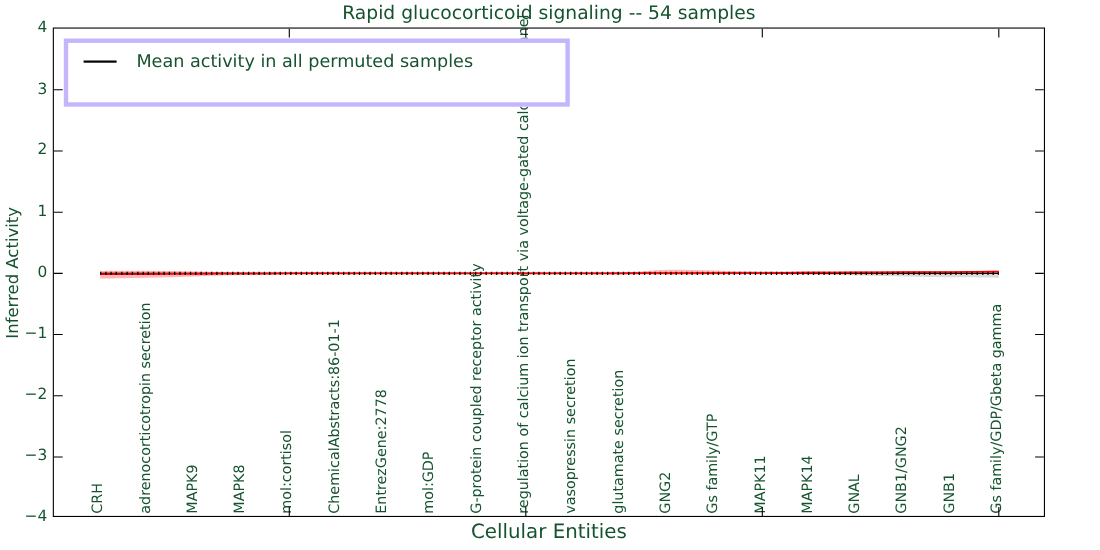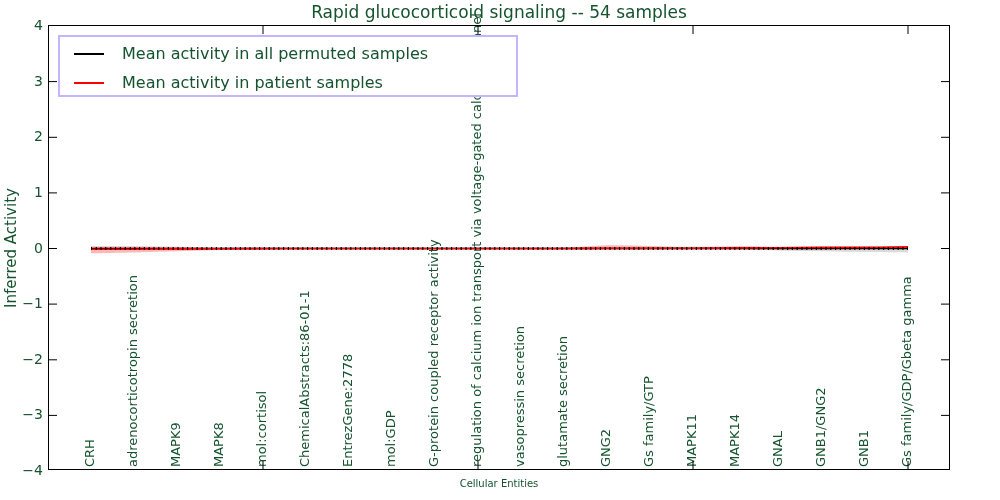--- a/index.html
+++ b/index.html
@@ -23,37 +23,37 @@
   }
   .chart-svg{position:absolute;left:0;top:0;}
   .ylabel{
     position:absolute;left:-64px;top:239px;width:150px;height:18px;
     text-align:center;font-size:15px;line-height:18px;
     transform:rotate(-90deg);
     white-space:nowrap;
   }
   .xlabel{
     position:absolute;left:48px;top:474px;width:902px;
-    text-align:center;font-size:10px;line-height:20px;
+    text-align:center;font-size:18px;line-height:20px;
   }
   .ytick{
     position:absolute;left:0;width:43px;height:18px;
     text-align:right;font-size:14px;line-height:18px;
     padding-right:0;
   }
   .xcat{
     position:absolute;
     white-space:nowrap;
     font-size:13px;line-height:16px;height:16px;
     transform-origin:0% 100%;
     transform:rotate(-90deg);
   }
   .legend{
     position:absolute;left:58px;top:35px;width:460px;height:62px;
-    background:#ffffff;border:2px solid #c4b5fd;box-sizing:border-box;
+    background:#ffffff;border:4px solid #c4b5fd;box-sizing:border-box;
     z-index:5;
   }
   .legend-row{
     display:flex;align-items:center;
     height:29px;margin-top:0;
   }
   .legend-row + .legend-row{margin-top:0px;}
   .legend-rows{padding:2px 0 0 14px;}
   .legend-line{
     display:inline-block;width:30px;height:0;
@@ -136,20 +136,16 @@
         <line x1="900" y1="389.4" x2="892" y2="389.4" stroke="#000" stroke-width="1"></line>
       </svg>
   </div>
 
   <div class="legend">
     <div class="legend-rows">
       <div class="legend-row">
         <span class="legend-line" id="legend-line-0" style="border-top-color: rgb(0, 0, 0);"></span>
         <span class="legend-label">Mean activity in all permuted samples</span>
       </div>
-      <div class="legend-row">
-        <span class="legend-line" id="legend-line-1" style="border-top-color: rgb(255, 0, 0);"></span>
-        <span class="legend-label">Mean activity in patient samples</span>
-      </div>
     </div>
   </div>
 
 </div>
 
 </body></html>

